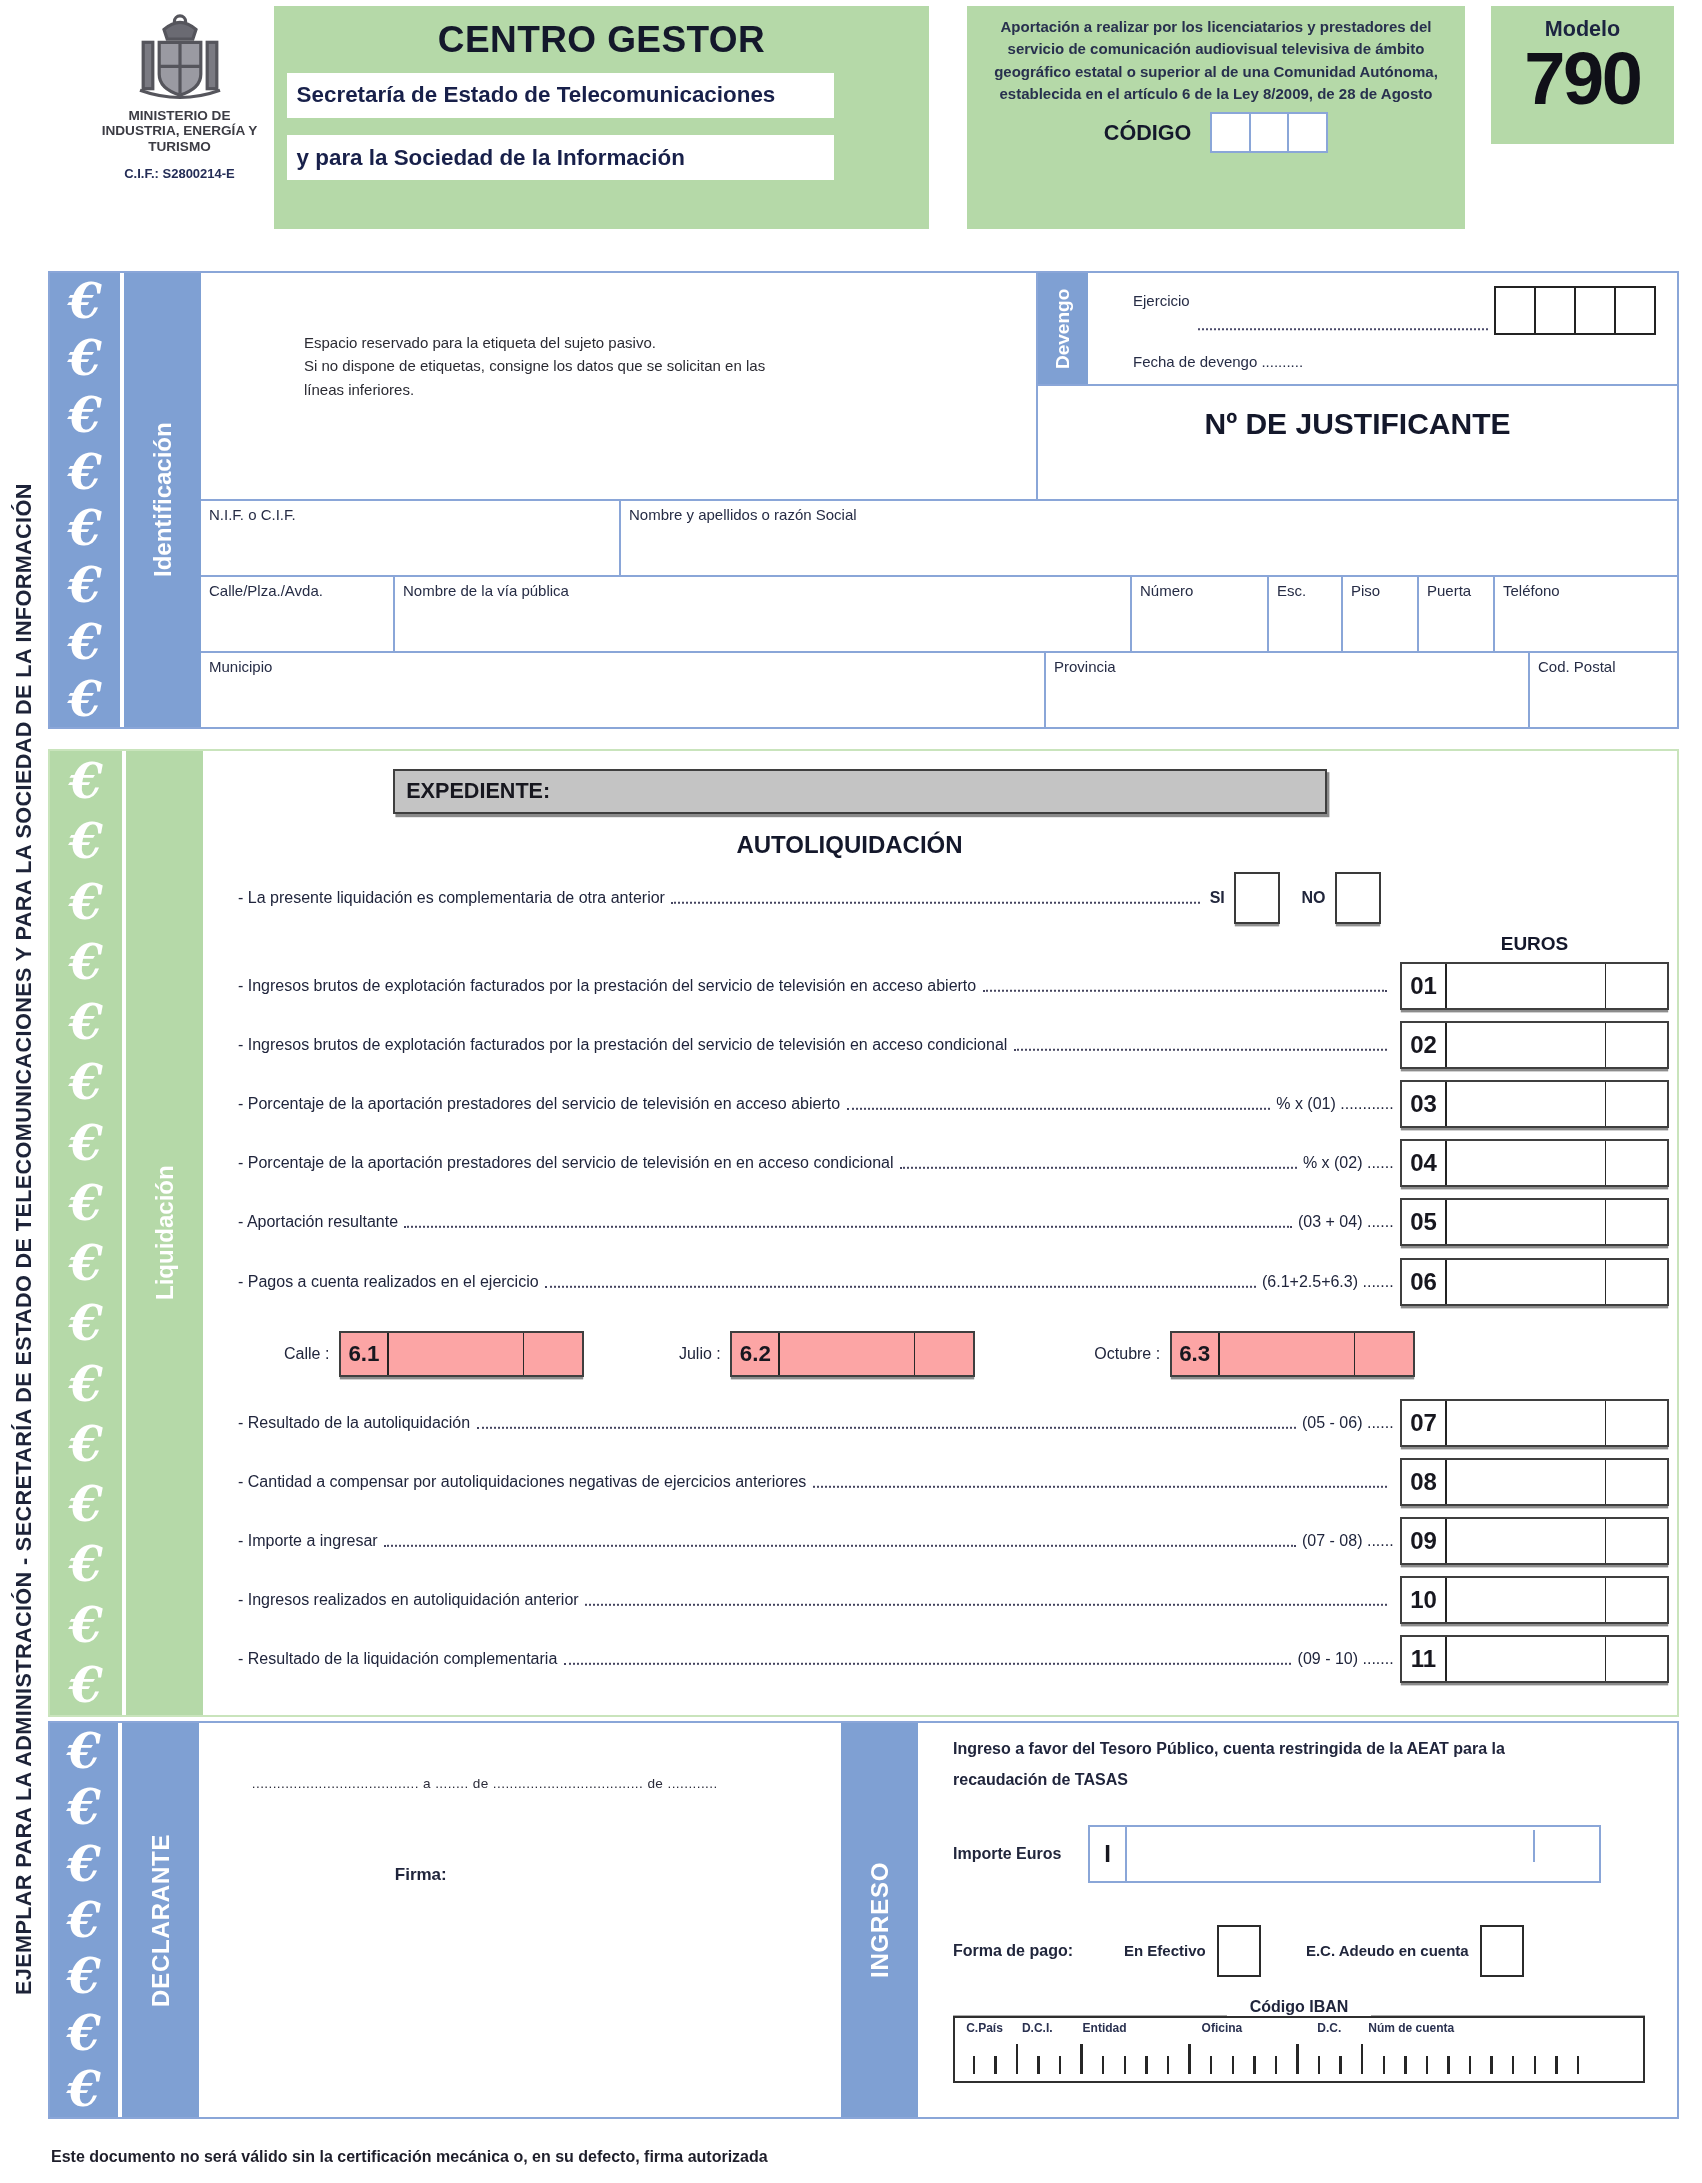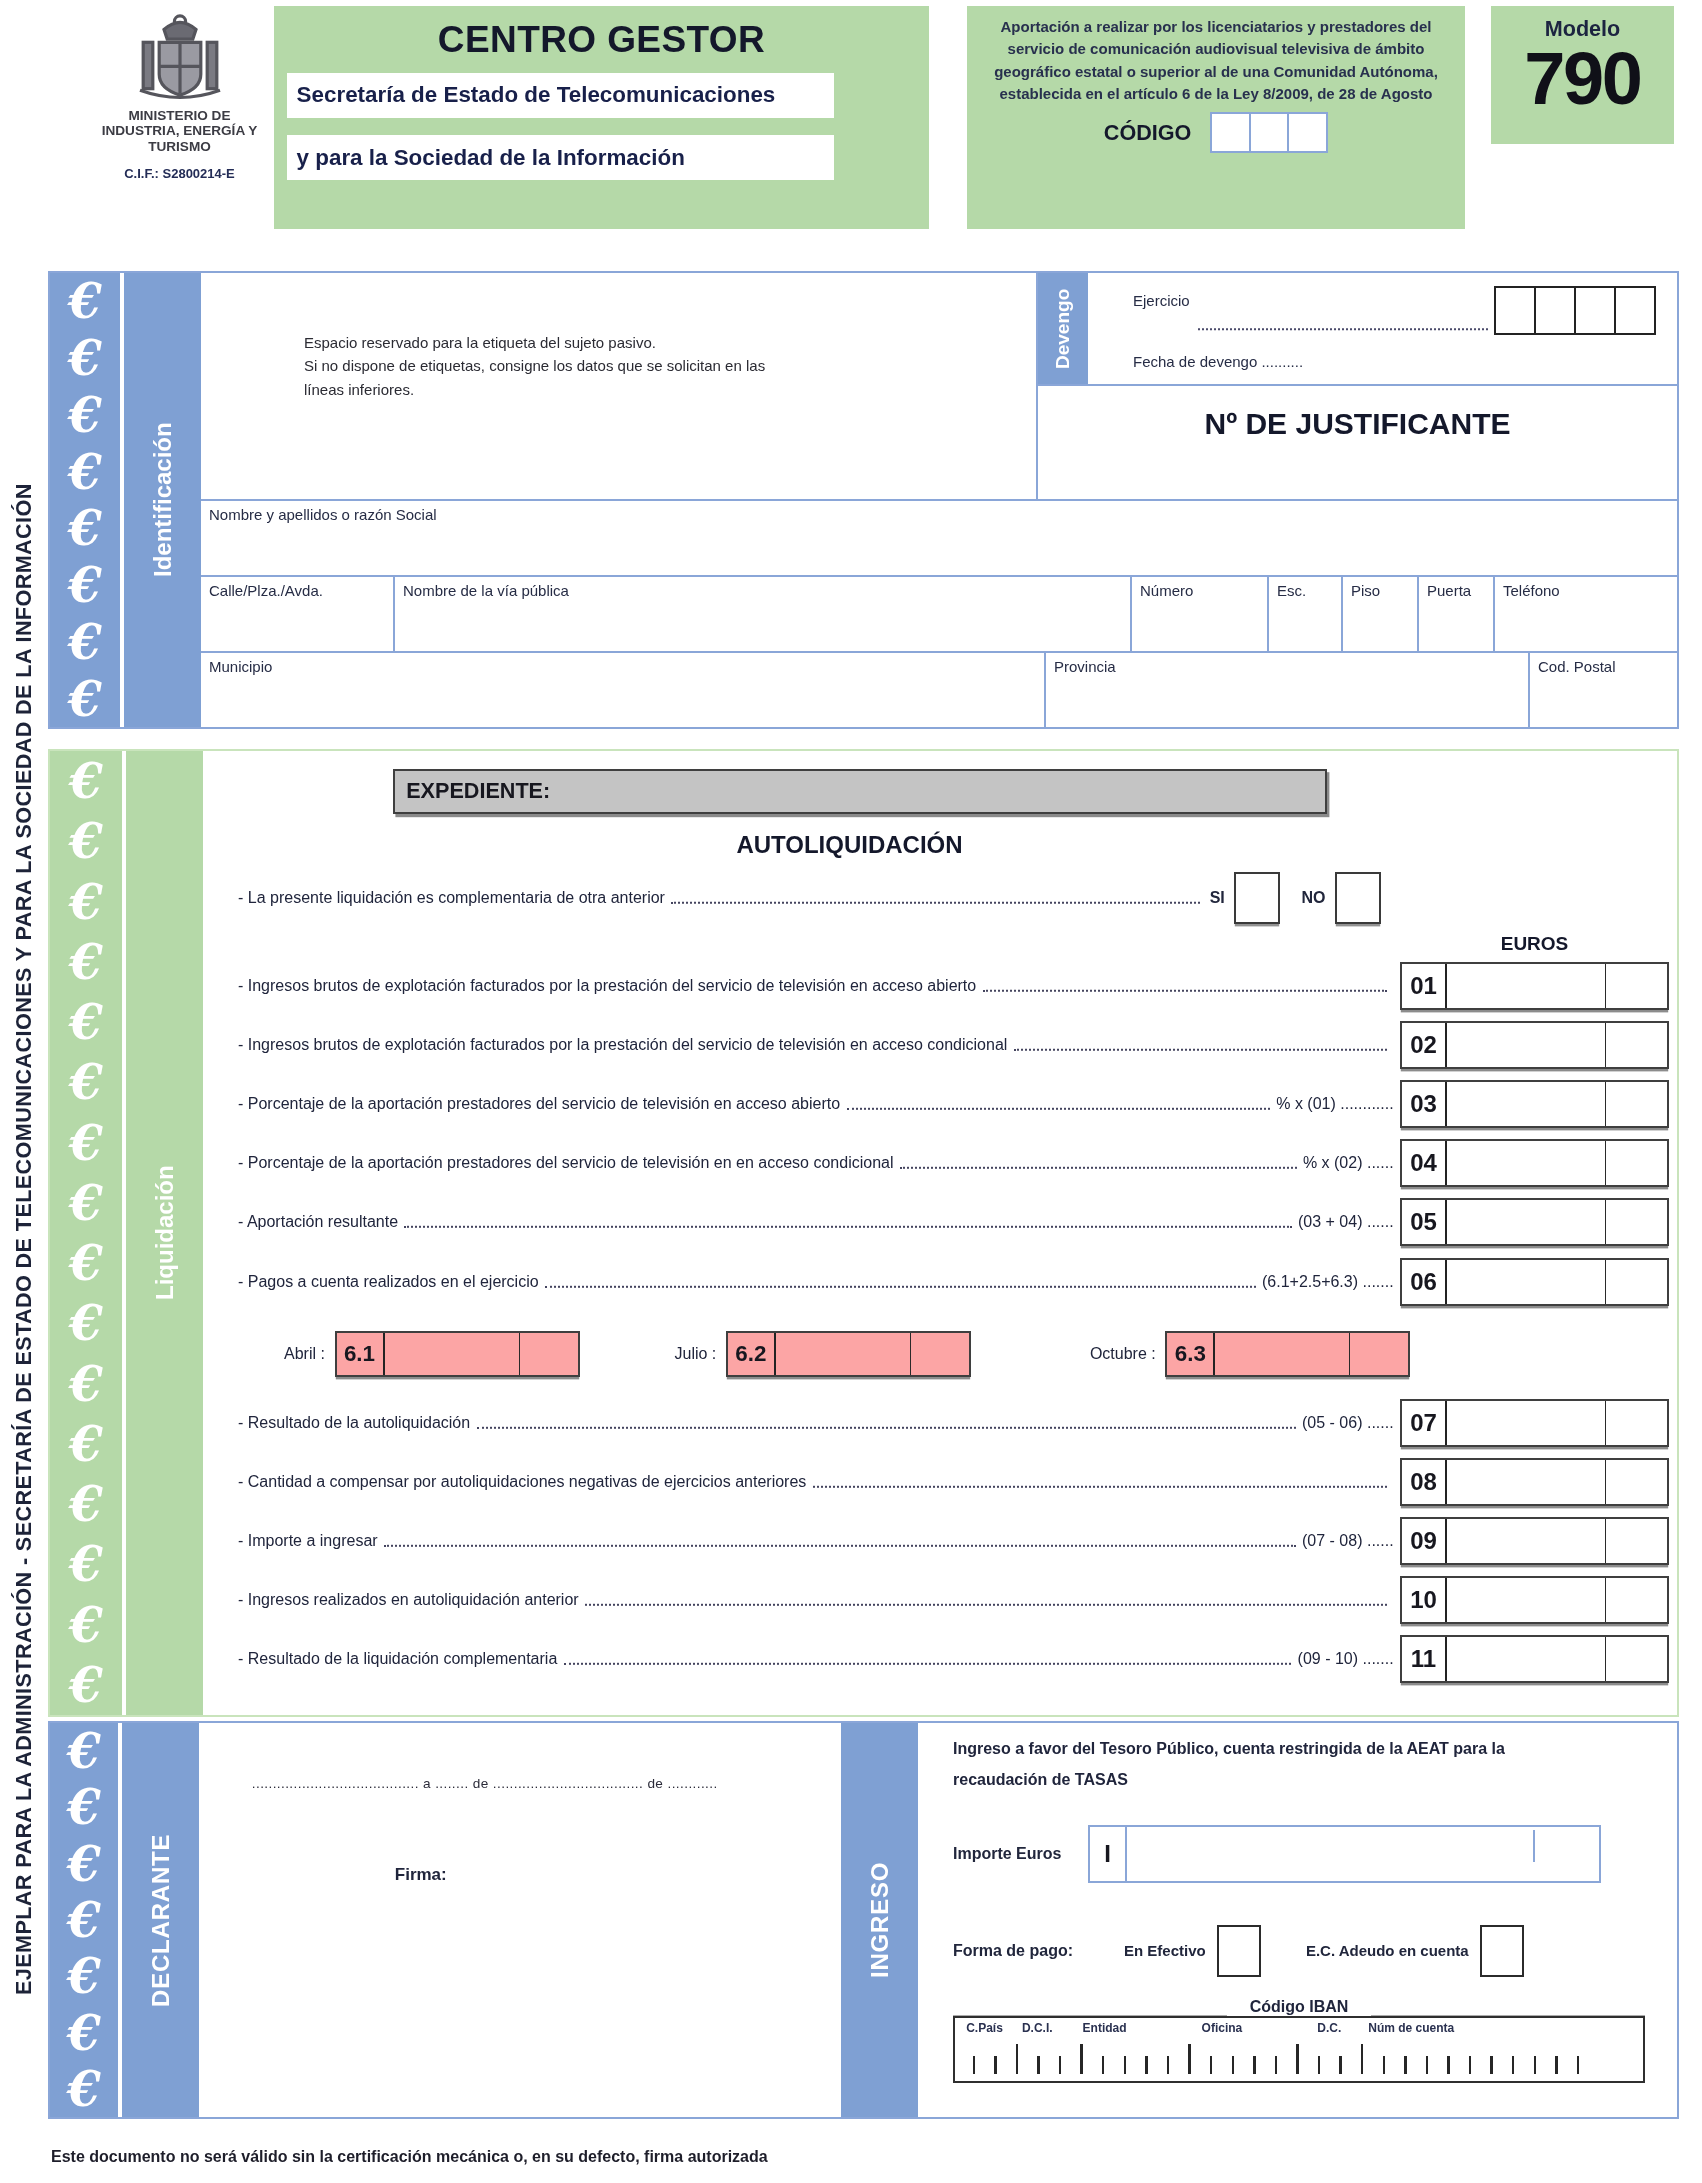--- a/index.html
+++ b/index.html
@@ -231,20 +231,21 @@
                     <span class="ej-cell"></span>
                   </span>
               </div>
               <div class="fecha-row">Fecha de devengo ..........</div>
             </div>
           </div>
           <div class="justificante">Nº DE JUSTIFICANTE</div>
         </div>
       </div>
       <div class="id-grid-row">
+        <div class="id-cell" style="width:410px;">N.I.F. o C.I.F.</div>
         <div class="id-cell" style="flex:1;">Nombre y apellidos o razón Social</div>
       </div>
       <div class="id-grid-row">
         <div class="id-cell" style="width:184px;">Calle/Plza./Avda.</div>
         <div class="id-cell" style="width:727px;">Nombre de la vía pública</div>
         <div class="id-cell" style="width:127px;">Número</div>
         <div class="id-cell" style="width:64px;">Esc.</div>
         <div class="id-cell" style="width:66px;">Piso</div>
         <div class="id-cell" style="width:66px;">Puerta</div>
         <div class="id-cell" style="flex:1;">Teléfono</div>
@@ -351,21 +352,21 @@
         <span class="leader"></span>
         <span class="liq-suffix">(6.1+2.5+6.3) .......</span>
         <div class="amt-box">
             <span class="amt-num">06</span>
             <span class="amt-fill"></span>
             <span class="amt-cents"></span>
           </div>
       </div>
 
       <div class="pagos-row">
-        <span class="pagos-label">Abril :</span>
+        <span class="pagos-label">Calle :</span>
         <div class="pago-box">
             <span class="pago-num">6.1</span>
             <span class="pago-fill"></span>
             <span class="pago-cents"></span>
           </div>
         <span class="gap120"></span>
         <span class="pagos-label">Julio :</span>
         <div class="pago-box">
             <span class="pago-num">6.2</span>
             <span class="pago-fill"></span>

